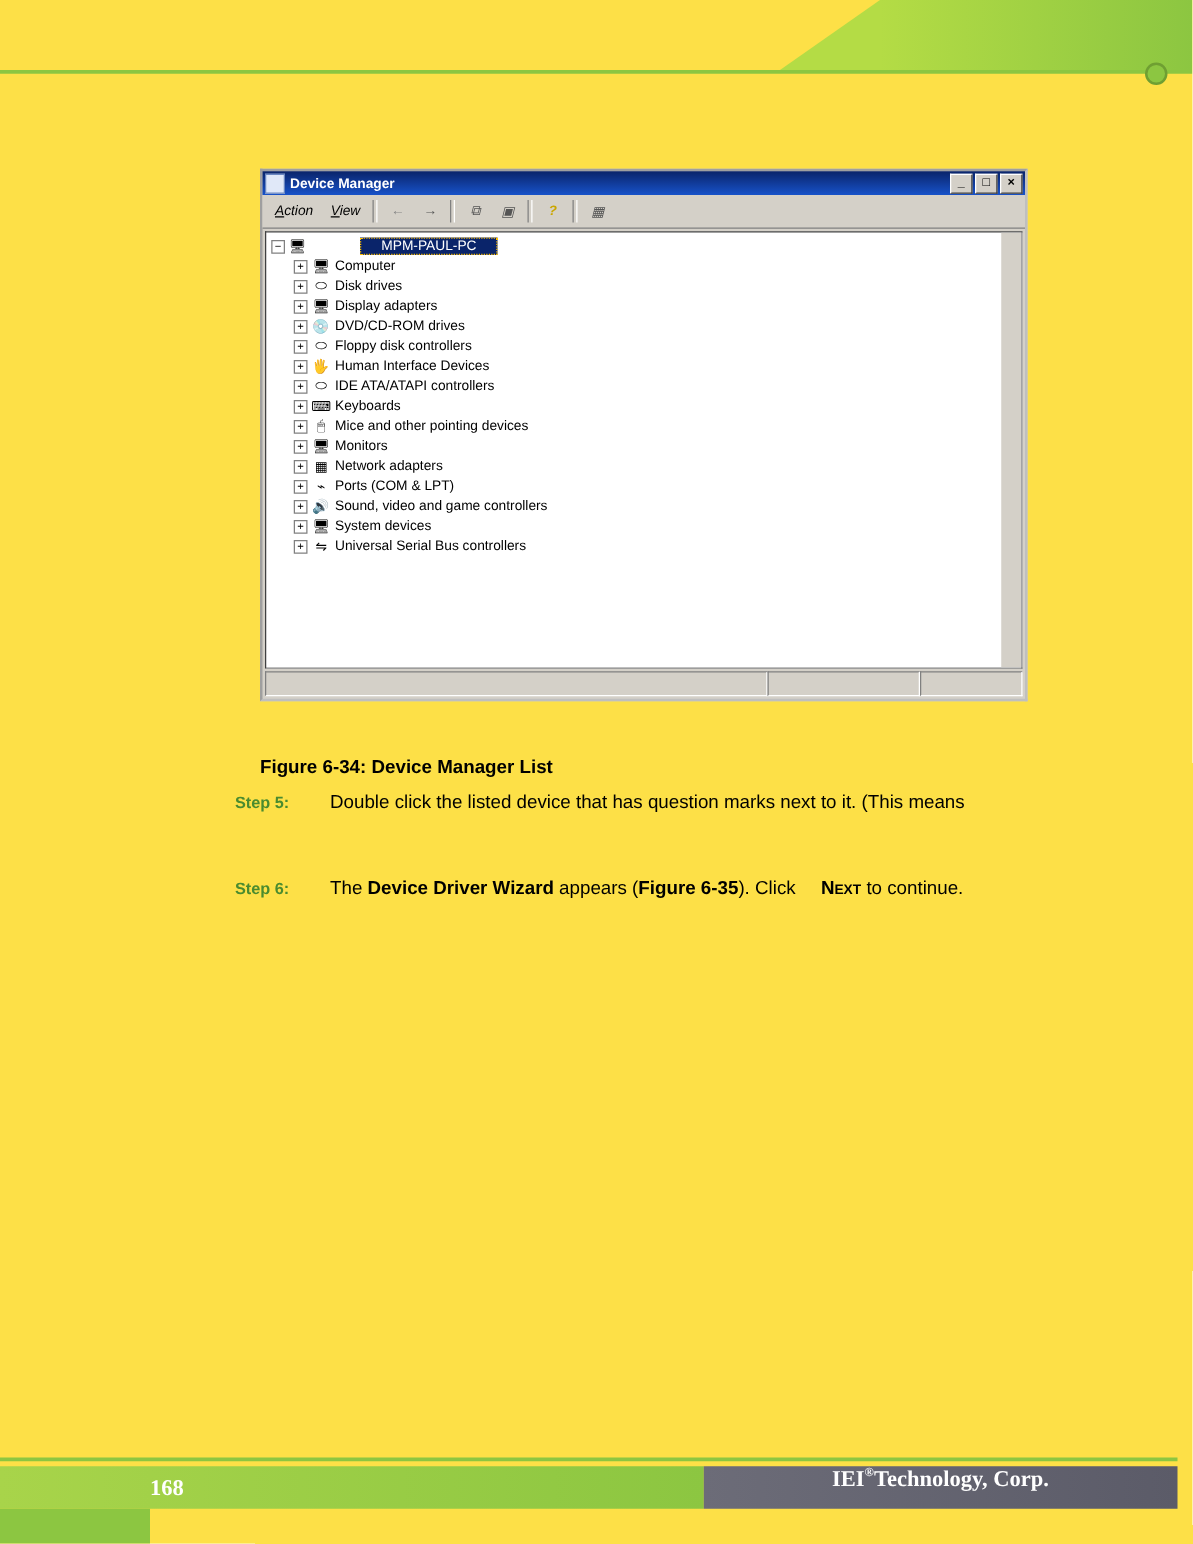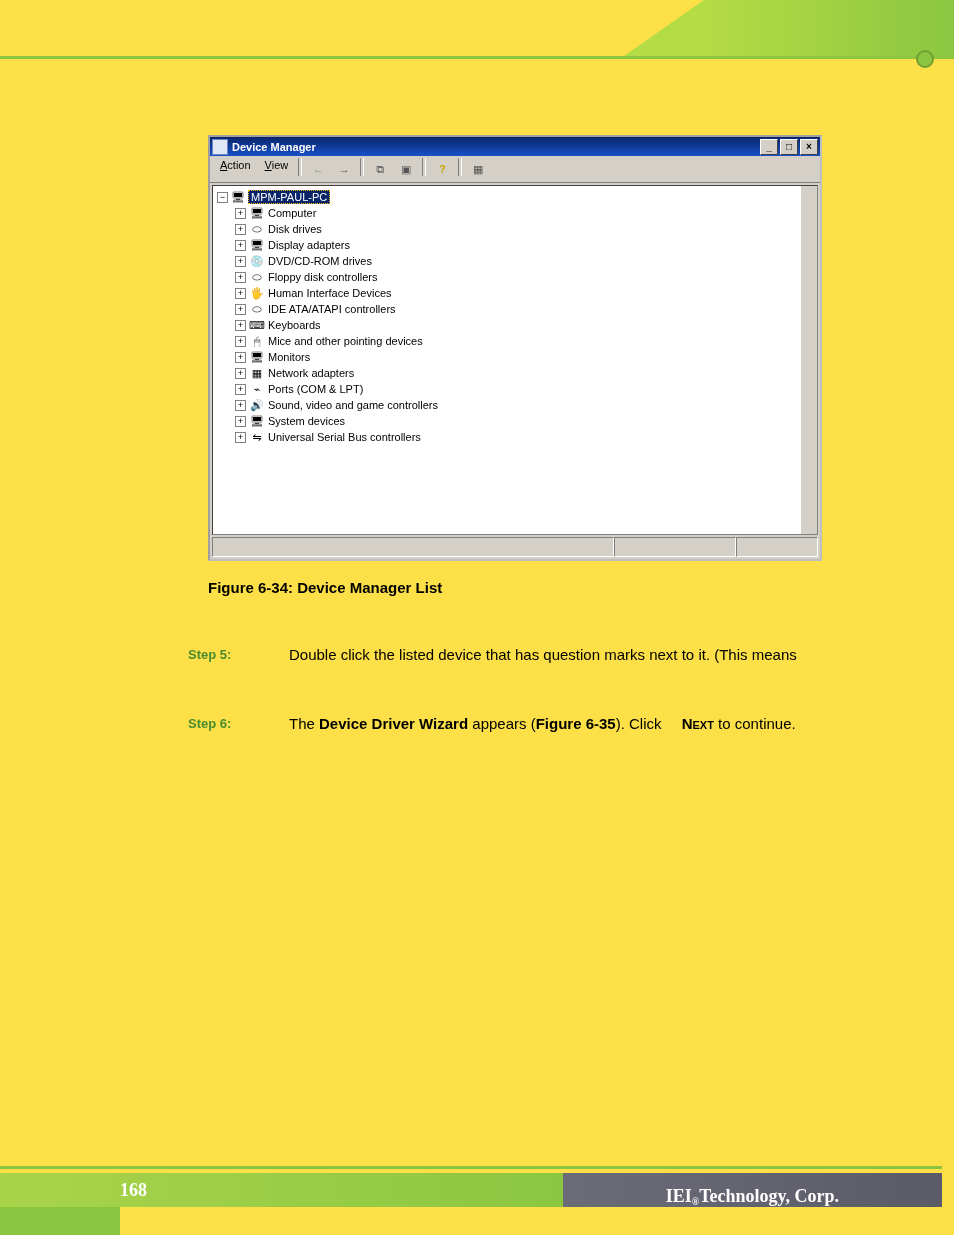--- a/index.html
+++ b/index.html
@@ -10,54 +10,54 @@
 .hdr .tri{position:absolute;top:0;right:250px;width:0;height:0;border-top:56px solid transparent;border-right:80px solid #b4dc45;}
 .hdr .rule{position:absolute;left:0;right:0;top:56px;height:3px;background:#8cc641;}
 .hdr .dot{position:absolute;top:50px;right:20px;width:14px;height:14px;border-radius:50%;background:#8cc641;border:2px solid #6f9f32;}
 
 .shot{position:absolute;left:208px;top:135px;width:610px;border:2px solid #bfbfbf;border-top-color:#9f9f9f;border-left-color:#9f9f9f;font-family:Tahoma,Arial,sans-serif;font-size:11px;background:#d4d0c8;}
 .titlebar{height:19px;background:linear-gradient(#0a246a,#1752c9);color:#fff;display:flex;align-items:center;padding:0 2px;justify-content:space-between;}
 .titlebar .left{display:flex;align-items:center;gap:4px;}
 .titlebar .appicon{width:14px;height:14px;background:#e0e8f8;border:1px solid #6a87c1;}
 .titlebar .wbtns{display:flex;gap:2px;}
 .wbtn{width:16px;height:14px;background:#d4d0c8;border:1px solid #404040;border-top-color:#fff;border-left-color:#fff;display:flex;align-items:center;justify-content:center;color:#000;font-family:Arial;font-size:10px;font-weight:bold;line-height:1;}
-.menubar{background:#d4d0c8;border-bottom:1px solid #808080;padding:2px 4px;display:flex;align-items:flex-start;gap:2px;}
+.menubar{background:#d4d0c8;border-bottom:1px solid #808080;padding:2px 4px;display:flex;align-items:center;gap:2px;font-style:italic;}
 .menubar .mitem{padding:1px 6px;}
 .menubar .mitem u{text-decoration:underline;}
 .sep{width:2px;height:18px;margin:0 2px;border-left:1px solid #808080;border-right:1px solid #fff;}
 .tbtn{width:22px;height:20px;border:1px solid #d4d0c8;display:flex;align-items:center;justify-content:center;color:#555;}
 .treewrap{background:#fff;border:1px solid #808080;border-top-color:#404040;border-left-color:#404040;margin:2px;height:340px;padding:4px;overflow:hidden;position:relative;}
 .treewrap .scroll{position:absolute;right:0;top:0;bottom:0;width:16px;background:#d4d0c8;}
 .root{display:flex;align-items:center;gap:2px;}
 .box{width:9px;height:9px;border:1px solid #808080;display:flex;align-items:center;justify-content:center;font-size:9px;line-height:1;background:#fff;color:#000;flex-shrink:0;}
 .ico{width:16px;height:14px;display:flex;align-items:center;justify-content:center;flex-shrink:0;}
-.rootlab{background:#0a246a;color:#fff;padding:0 2px;border:1px dotted #ffbf00;}
+.rootlab{background:#0a246a;color:#fff;padding:0 16px;border:1px dotted #ffbf00;margin-left:40px;}
 .kids{margin-left:18px;margin-top:1px;}
 .node{display:flex;align-items:center;gap:3px;height:16px;}
 .node .lbl{white-space:nowrap;}
 .status{display:flex;margin:0 2px 2px 2px;}
 .status div{height:18px;border:1px solid #fff;border-top-color:#808080;border-left-color:#808080;}
 .status .s1{flex:1;}
 .status .s2{width:120px;}
 .status .s3{width:80px;}
 
-.cap{position:absolute;left:208px;top:579px;font-weight:bold;font-size:15px;}
-
-.steps{position:absolute;left:188px;top:644px;width:630px;font-size:15px;line-height:1.5;}
+.cap{position:absolute;left:208px;top:605px;font-weight:bold;font-size:15px;}
+
+.steps{position:absolute;left:188px;top:631px;width:630px;font-size:15px;line-height:1.5;}
 .step{display:flex;margin-bottom:28px;}
 .step .sl{width:76px;flex-shrink:0;color:#4a8b2f;font-weight:bold;font-size:13px;padding-top:1px;}
-.step .sb{flex:1;color:#000;margin-left:25px;}
+.step .sb{flex:1;color:#000;}
 .step .sb p{margin:0 0 18px 0;}
 .sc{font-variant:small-caps;font-weight:bold;padding-left:16px;}
 
 .ftr{position:absolute;left:0;right:12px;bottom:0;}
 .ftr .rule2{height:3px;background:#8cc641;margin-bottom:4px;}
 .ftr .bar{height:34px;display:flex;}
 .ftr .bl{width:47%;background:linear-gradient(90deg,#a8d44a,#8cc641);color:#fff;display:flex;align-items:center;padding-left:120px;font-family:'Times New Roman',serif;font-weight:bold;font-size:18px;}
-.ftr .br{flex:1;background:linear-gradient(90deg,#6c6c78,#5b5b68);color:#fff;display:flex;align-items:flex-end;justify-content:center;font-family:'Times New Roman',serif;font-weight:bold;font-size:18px;}
+.ftr .br{flex:1;background:linear-gradient(90deg,#6c6c78,#5b5b68);color:#fff;display:flex;align-items:flex-start;justify-content:center;font-family:'Times New Roman',serif;font-weight:bold;font-size:18px;}
 .ftr .br sup{font-size:10px;}
 .ftr .tail{height:28px;display:flex;}
 .ftr .tail .t1{background:#8cc641;width:120px;}
 .gray{color:#888;}
 </style>
 </head>
 <body>
 
 <div class="page">
 

